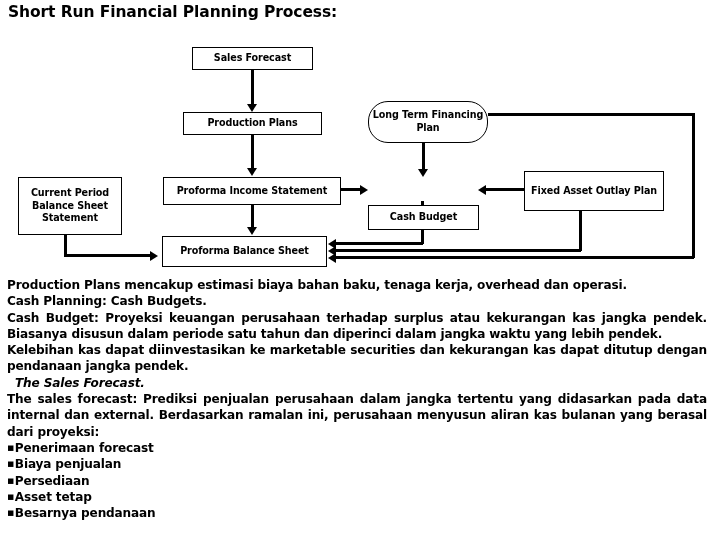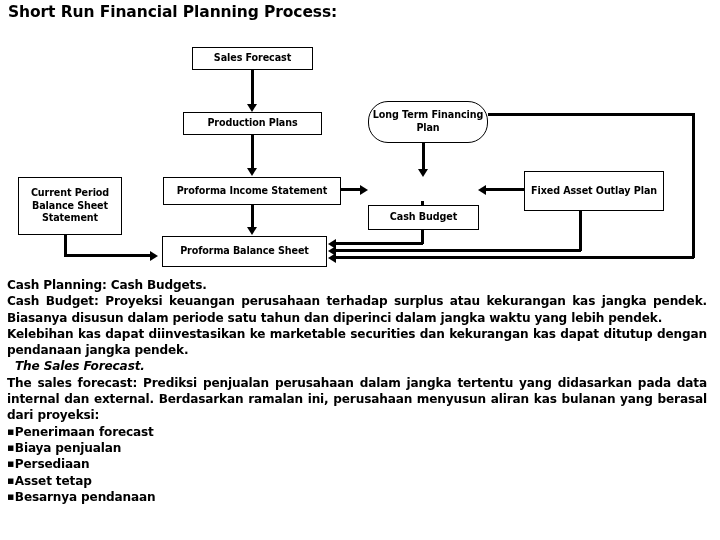--- a/index.html
+++ b/index.html
@@ -192,20 +192,21 @@
       <span>Fixed Asset Outlay Plan</span>
     </div>
 
     <div class="node top-label" style="left:162px; top:236px; width:165px; height:31px;">
       <span>Proforma Balance Sheet</span>
     </div>
 
   </div>
 
   <div id="body-text">
+    <p>Production Plans mencakup estimasi biaya bahan baku, tenaga kerja, overhead dan operasi.</p>
     <p>Cash Planning: Cash Budgets.</p>
     <p class="just">Cash Budget: Proyeksi keuangan perusahaan terhadap surplus atau kekurangan kas jangka pendek. Biasanya disusun dalam periode satu tahun dan diperinci dalam jangka waktu yang lebih pendek.</p>
     <p class="just">Kelebihan kas dapat diinvestasikan ke marketable securities dan kekurangan kas dapat ditutup dengan pendanaan jangka pendek.</p>
     <p class="ital">The Sales Forecast.</p>
     <p class="just">The sales forecast: Prediksi penjualan perusahaan dalam jangka tertentu yang didasarkan pada data internal dan external. Berdasarkan ramalan ini, perusahaan menyusun aliran kas bulanan yang berasal dari proyeksi:</p>
 
     <p class="bullet"><span class="bullet-mark">▪</span><span>Penerimaan forecast</span></p>
     <p class="bullet"><span class="bullet-mark">▪</span><span>Biaya penjualan</span></p>
     <p class="bullet"><span class="bullet-mark">▪</span><span>Persediaan</span></p>
     <p class="bullet"><span class="bullet-mark">▪</span><span>Asset tetap</span></p>

